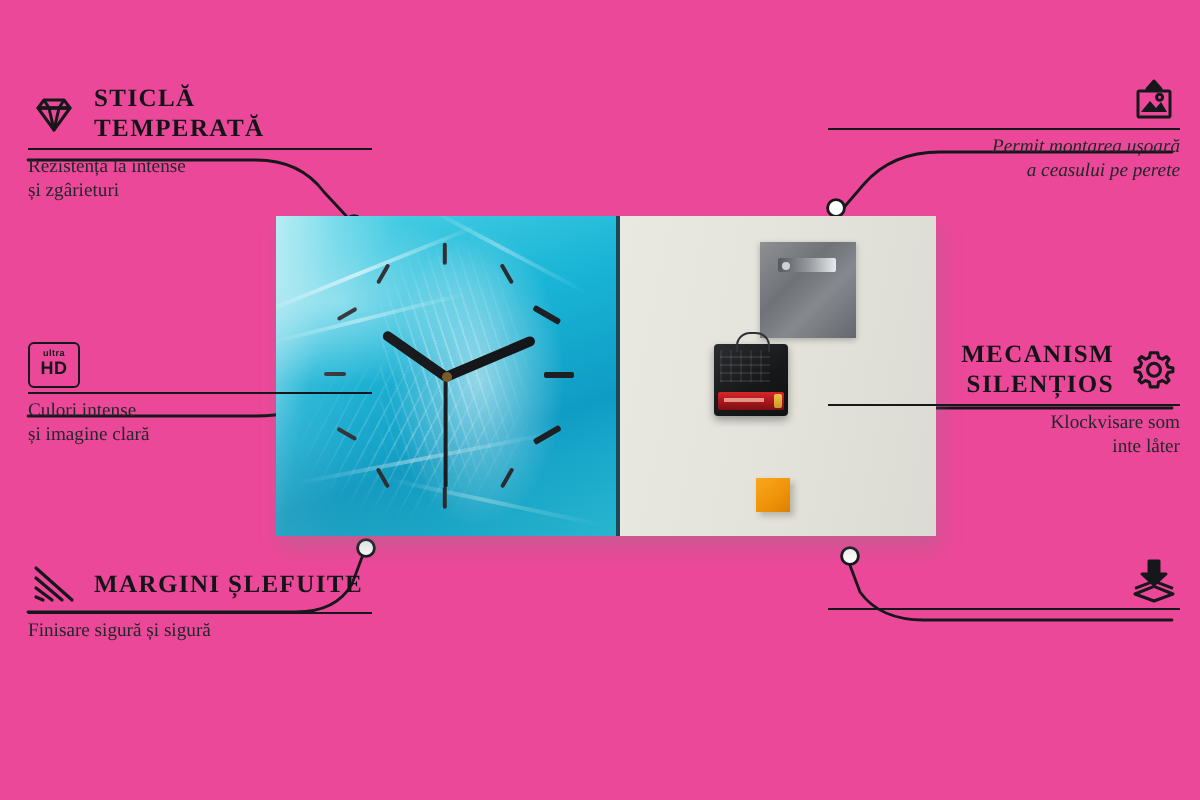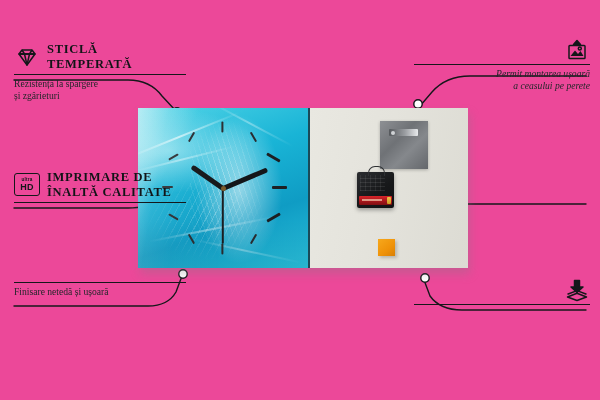--- a/index.html
+++ b/index.html
@@ -385,58 +385,84 @@
         <svg width="24" height="20" viewBox="0 0 24 20" fill="none" stroke="#15171a" stroke-width="1.5" stroke-linejoin="round">
           <path d="M4 7 L12 18 L20 7 Z"></path>
           <path d="M4 7 L7 3 L17 3 L20 7 Z"></path>
           <path d="M7 3 L9.5 7 L12 18 L14.5 7 L17 3"></path>
           <path d="M4 7 L20 7"></path>
         </svg>
       </span>
       <span class="callout-title">STICLĂ TEMPERATĂ</span>
     </div>
     <div class="callout-rule"></div>
-    <div class="callout-sub" style="white-space:pre-line;">Rezistență la spargere
+    <div class="callout-sub" style="white-space:pre-line;">Rezistență la intense
 și zgârieturi</div>
   </div>
 
   <div class="callout left" id="callout-print">
     <div class="callout-head">
       <span class="callout-icon">
         <span class="hd-badge">
           <span class="hd-ultra">ultra</span>
           <span class="hd-main">HD</span>
         </span>
       </span>
-      <span class="callout-title">IMPRIMARE DE ÎNALTĂ CALITATE</span>
-    </div>
-    <div class="callout-rule"></div>
+    </div>
+    <div class="callout-rule"></div>
+    <div class="callout-sub" style="white-space:pre-line;">Culori intense
+și imagine clară</div>
   </div>
 
   <div class="callout left" id="callout-edges">
-    <div class="callout-rule"></div>
-    <div class="callout-sub" style="white-space:pre-line;">Finisare netedă și ușoară</div>
+    <div class="callout-head">
+      <span class="callout-icon">
+        <svg width="24" height="20" viewBox="0 0 24 20" fill="none" stroke="#15171a" stroke-width="1.6" stroke-linecap="round">
+          <path d="M3 2 L21 18"></path>
+          <path d="M3 7 L16 18"></path>
+          <path d="M3 12 L11 18"></path>
+          <path d="M3 16.5 L6.5 18"></path>
+        </svg>
+      </span>
+      <span class="callout-title">MARGINI ȘLEFUITE</span>
+    </div>
+    <div class="callout-rule"></div>
+    <div class="callout-sub" style="white-space:pre-line;">Finisare sigură și sigură</div>
   </div>
 
   <div class="callout right" id="callout-handles">
     <div class="callout-head">
       <span class="callout-icon">
         <svg width="24" height="22" viewBox="0 0 24 22" fill="none" stroke="#15171a" stroke-width="1.5" stroke-linejoin="round">
           <path d="M12 1.5 L8.5 5.5 L15.5 5.5 Z" fill="#15171a"></path>
           <rect x="4" y="6.5" width="16" height="13" rx="0.8"></rect>
           <path d="M5.5 17 L10 11.5 L13 15 L15.5 12 L18.5 17 Z" fill="#15171a" stroke="none"></path>
           <circle cx="14.8" cy="9.6" r="1.5"></circle>
         </svg>
       </span>
     </div>
     <div class="callout-rule"></div>
     <div class="callout-sub" style="white-space:pre-line;font-style:italic;">Permit montarea ușoară
 a ceasului pe perete</div>
   </div>
 
+  <div class="callout right" id="callout-mechanism">
+    <div class="callout-head">
+      <span class="callout-icon">
+        <svg width="24" height="22" viewBox="0 0 24 24" fill="none" stroke="#15171a" stroke-width="1.7" stroke-linejoin="round">
+          <path d="M12 2.6 L14 2.6 L14.5 5.2 L16.6 6.1 L18.8 4.7 L20.2 6.1 L18.8 8.3 L19.7 10.4 L22.3 10.9 L22.3 12.9 L19.7 13.4 L18.8 15.5 L20.2 17.7 L18.8 19.1 L16.6 17.7 L14.5 18.6 L14 21.2 L12 21.2 L10 21.2 L9.5 18.6 L7.4 17.7 L5.2 19.1 L3.8 17.7 L5.2 15.5 L4.3 13.4 L1.7 12.9 L1.7 10.9 L4.3 10.4 L5.2 8.3 L3.8 6.1 L5.2 4.7 L7.4 6.1 L9.5 5.2 L10 2.6 Z"></path>
+          <circle cx="12" cy="11.9" r="3.5"></circle>
+        </svg>
+      </span>
+      <span class="callout-title">MECANISM SILENȚIOS</span>
+    </div>
+    <div class="callout-rule"></div>
+    <div class="callout-sub" style="white-space:pre-line;">Klockvisare som
+inte låter</div>
+  </div>
 
   <div class="callout right" id="callout-spacer">
     <div class="callout-head">
       <span class="callout-icon">
         <svg width="24" height="23" viewBox="0 0 24 23" fill="none" stroke="#15171a" stroke-width="1.5" stroke-linejoin="round">
           <path d="M9.5 1.5 L14.5 1.5 L14.5 8 L18 8 L12 13.5 L6 8 L9.5 8 Z" fill="#15171a"></path>
           <path d="M12 14.2 L21.5 18 L12 21.5 L2.5 18 Z"></path>
           <path d="M2.5 15.2 L12 11.6 L21.5 15.2"></path>
         </svg>
       </span>

